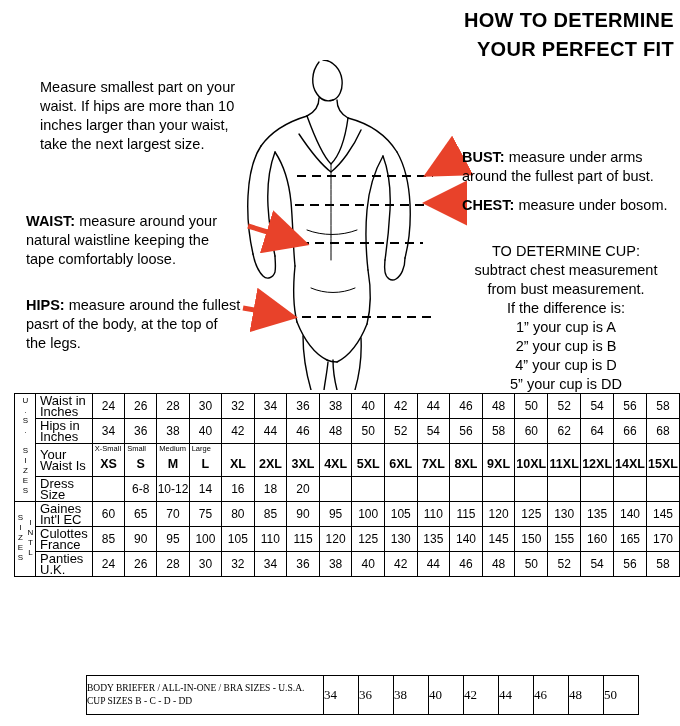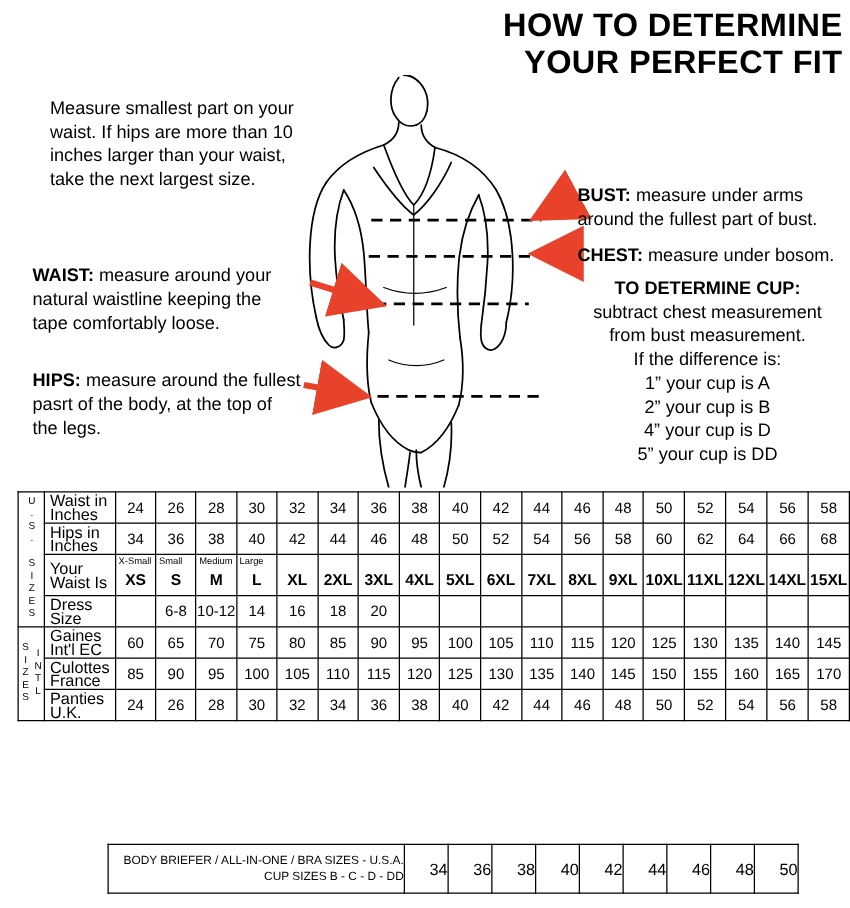--- a/index.html
+++ b/index.html
@@ -17,21 +17,21 @@
   }
 
   
   #title {
     position: absolute;
     top: 6px;
     right: 6px;
     width: 400px;
     text-align: right;
     font-weight: bold;
-    font-size: 26px;
+    font-size: 20px;
     line-height: 29px;
     letter-spacing: 0.3px;
   }
 
   
   #figure {
     position: absolute;
     left: 215px;
     top: 60px;
     width: 250px;
@@ -54,21 +54,21 @@
 
   #c-cup {
     position: absolute;
     left: 452px;
     top: 222px;
     width: 228px;
     font-size: 14.5px;
     line-height: 19px;
     text-align: center;
   }
-  #c-cup .cup-title { font-weight: bold; }
+  #c-cup .cup-title { font-weight: normal; margin-top: 20px; }
   #c-cup .cup-lines { text-align: center; }
 
   
   .arrow { position: absolute; }
 
   
   #main-table {
     position: absolute;
     left: 14px;
     top: 393px;
@@ -122,24 +122,25 @@
 
   #bottom-table {
     position: absolute;
     left: 86px;
     top: 675px;
     border-collapse: collapse;
     font-size: 11px;
   }
   #bottom-table td {
     border: 1px solid #000000;
-    text-align: right;
+    text-align: left;
     vertical-align: middle;
     height: 38px;
     padding: 0;
+    font-family: Liberation Serif, serif;
   }
   #bottom-table td.desc {
     width: 236px;
     font-size: 9.5px;
     line-height: 13px;
   }
   #bottom-table td.bval { width: 34px; font-size: 13px; }
 </style>
 </head>
 <body>

